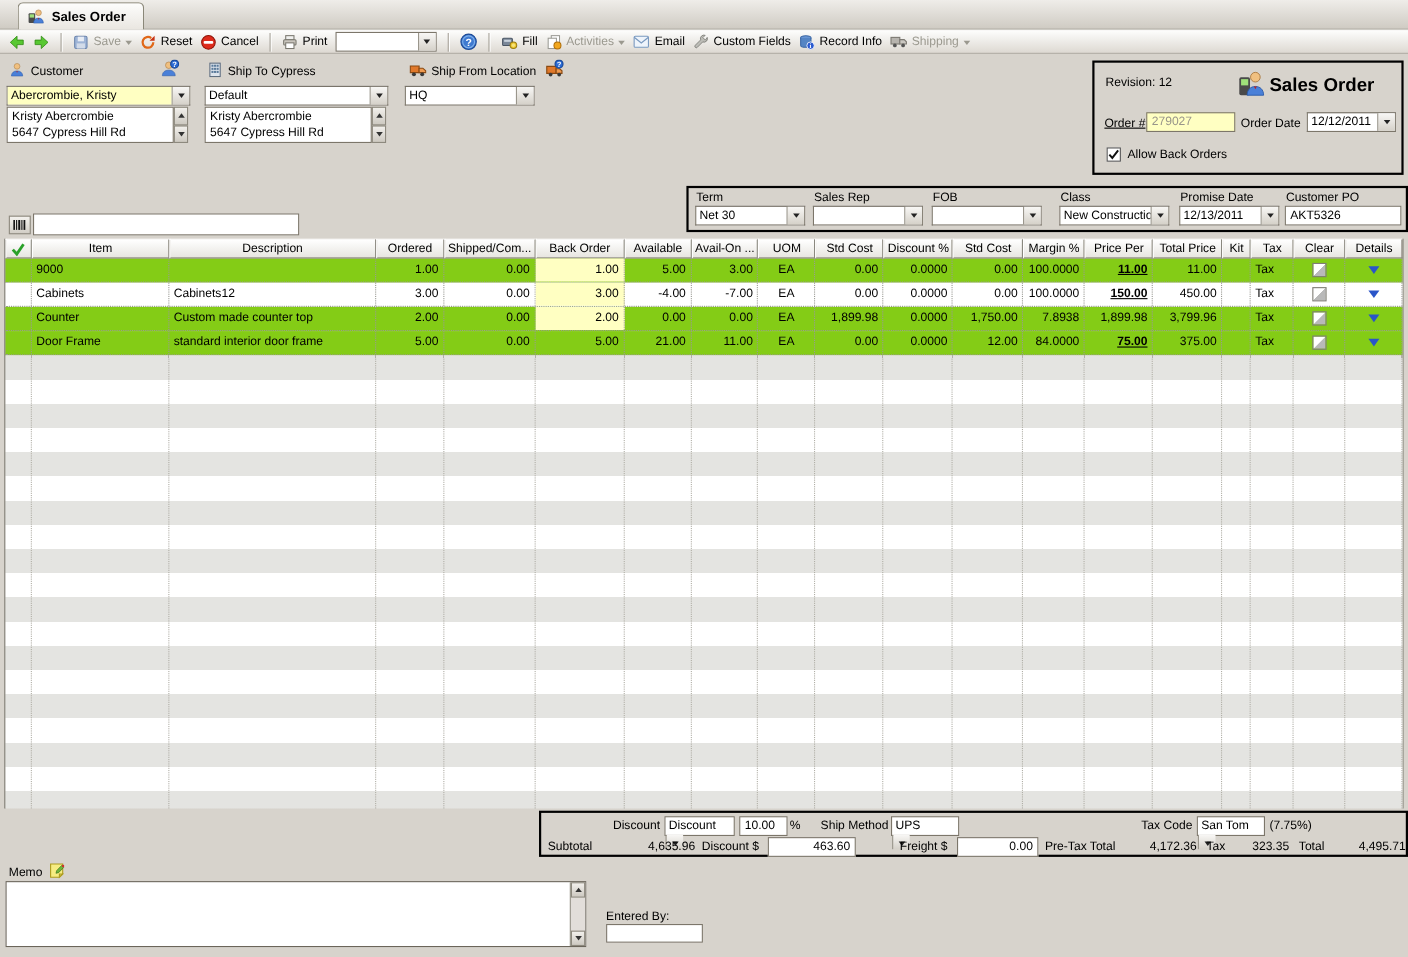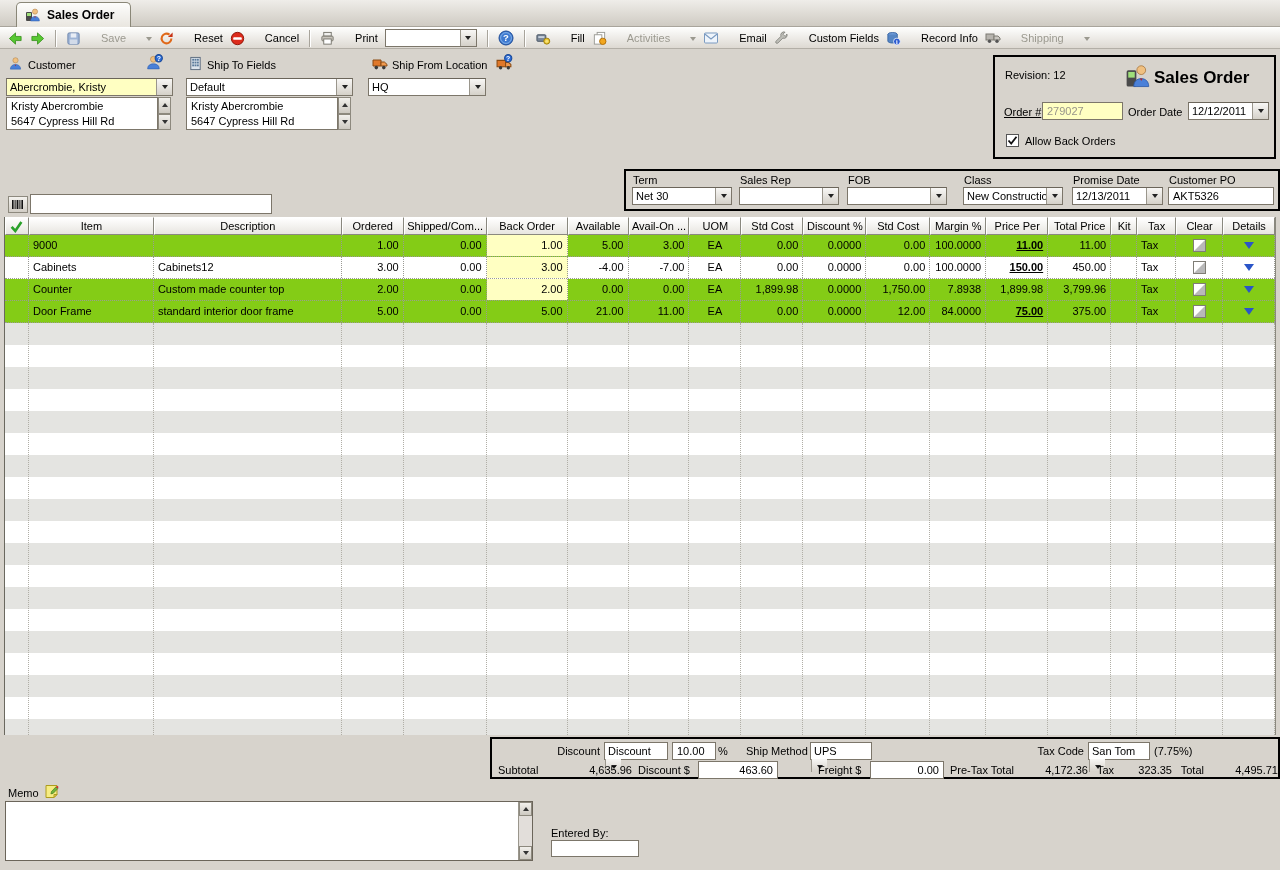--- a/index.html
+++ b/index.html
@@ -17,21 +17,21 @@
     background:linear-gradient(#efede9,#cfcbc3); border-bottom:1px solid #a9a59c; }
   #tab { position:absolute; left:16px; top:2px; height:25px;
     background:linear-gradient(#fdfdfc,#e9e6e0); border:1px solid #8a8778; border-bottom:none;
     border-radius:5px 5px 0 0; display:flex; align-items:center; gap:6px; padding:0 16px 0 8px;
     font-weight:bold; font-size:12px; }
 
   
   #toolbar { position:absolute; left:0; top:27px; width:1280px; height:22px;
     background:linear-gradient(#fdfdfc,#ddd9d2); border-top:1px solid #fff; border-bottom:1px solid #b3afa7;
     display:flex; align-items:center; padding:0 8px; gap:7px; }
-  .tbtn { display:flex; align-items:center; gap:20px; white-space:nowrap; cursor:default; }
+  .tbtn { display:flex; align-items:center; gap:4px; white-space:nowrap; cursor:default; }
   .tsep { width:1px; height:17px; background:#a8a49b; box-shadow:1px 0 0 #fff; margin:0 3px; }
   .dis { color:#9b998f; }
   .caret { width:0; height:0; border:3px solid transparent; border-top:4px solid #444; margin-top:4px; }
   .caret.g { border-top-color:#9b998f; }
 
   
   .combo { position:absolute; height:18px; background:#fff;
     border:1px solid #7c766a; border-top-color:#6b655a; display:flex; }
   .combo .val { flex:1; padding:2px 3px; overflow:hidden; white-space:nowrap; }
   .combo .btn { width:16px; background:linear-gradient(#f8f7f5,#d5d1c9);
@@ -248,21 +248,21 @@
         <rect x="9.5" y="3" width="2" height="2"></rect>
         <rect x="4.5" y="6" width="2" height="2"></rect>
         <rect x="7" y="6" width="2" height="2"></rect>
         <rect x="9.5" y="6" width="2" height="2"></rect>
         <rect x="4.5" y="9" width="2" height="2"></rect>
         <rect x="7" y="9" width="2" height="2"></rect>
         <rect x="9.5" y="9" width="2" height="2"></rect>
       </g>
     </svg>
 </span>
-<span class="lbl" style="left:207px; top:59px;">Ship To Fields</span>
+<span class="lbl" style="left:207px; top:59px;">Ship To Cypress</span>
 
 <span class="abs" style="left:372px; top:57px;">
   <svg width="16" height="14" viewBox="0 0 16 14">
       <path d="M1 3h8v6H1z" fill="#e0782a" stroke="#8a4a12"></path>
       <path d="M9 5h3.4L15 7.4V9H9z" fill="#ef9a50" stroke="#8a4a12"></path>
       <circle cx="4.3" cy="10.6" r="1.8" fill="#3a3a3a"></circle>
       <circle cx="11.8" cy="10.6" r="1.8" fill="#3a3a3a"></circle>
     </svg>
 </span>
 <span class="lbl" style="left:392px; top:59px;">Ship From Location</span>

